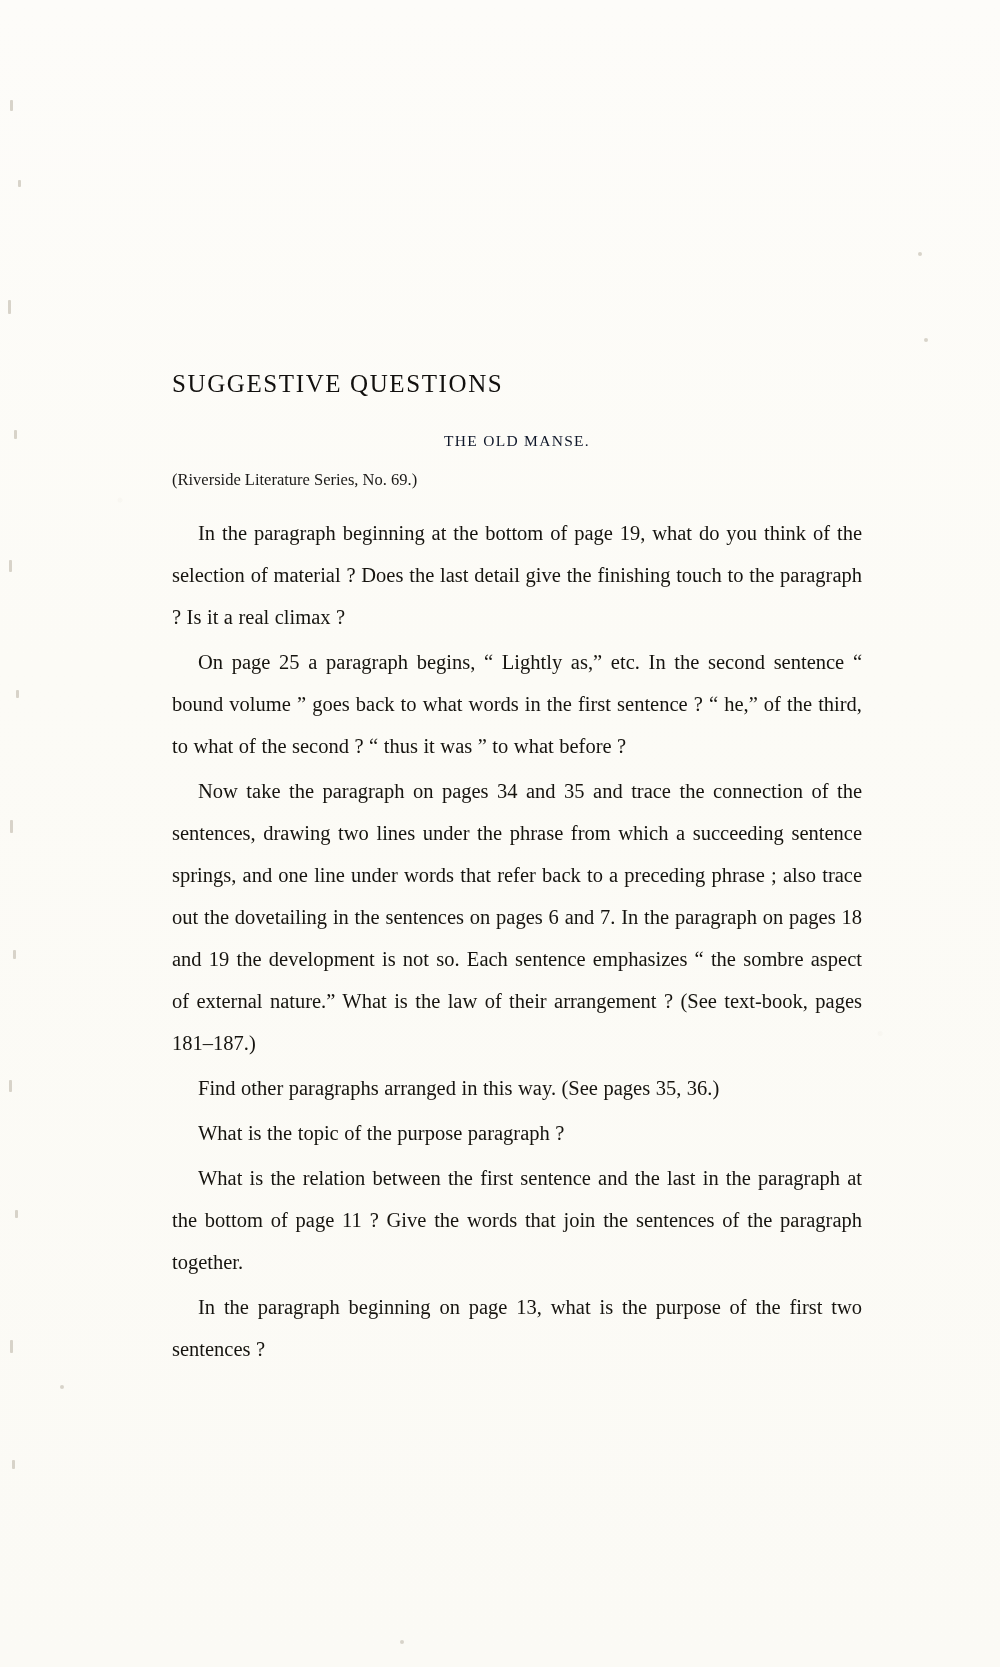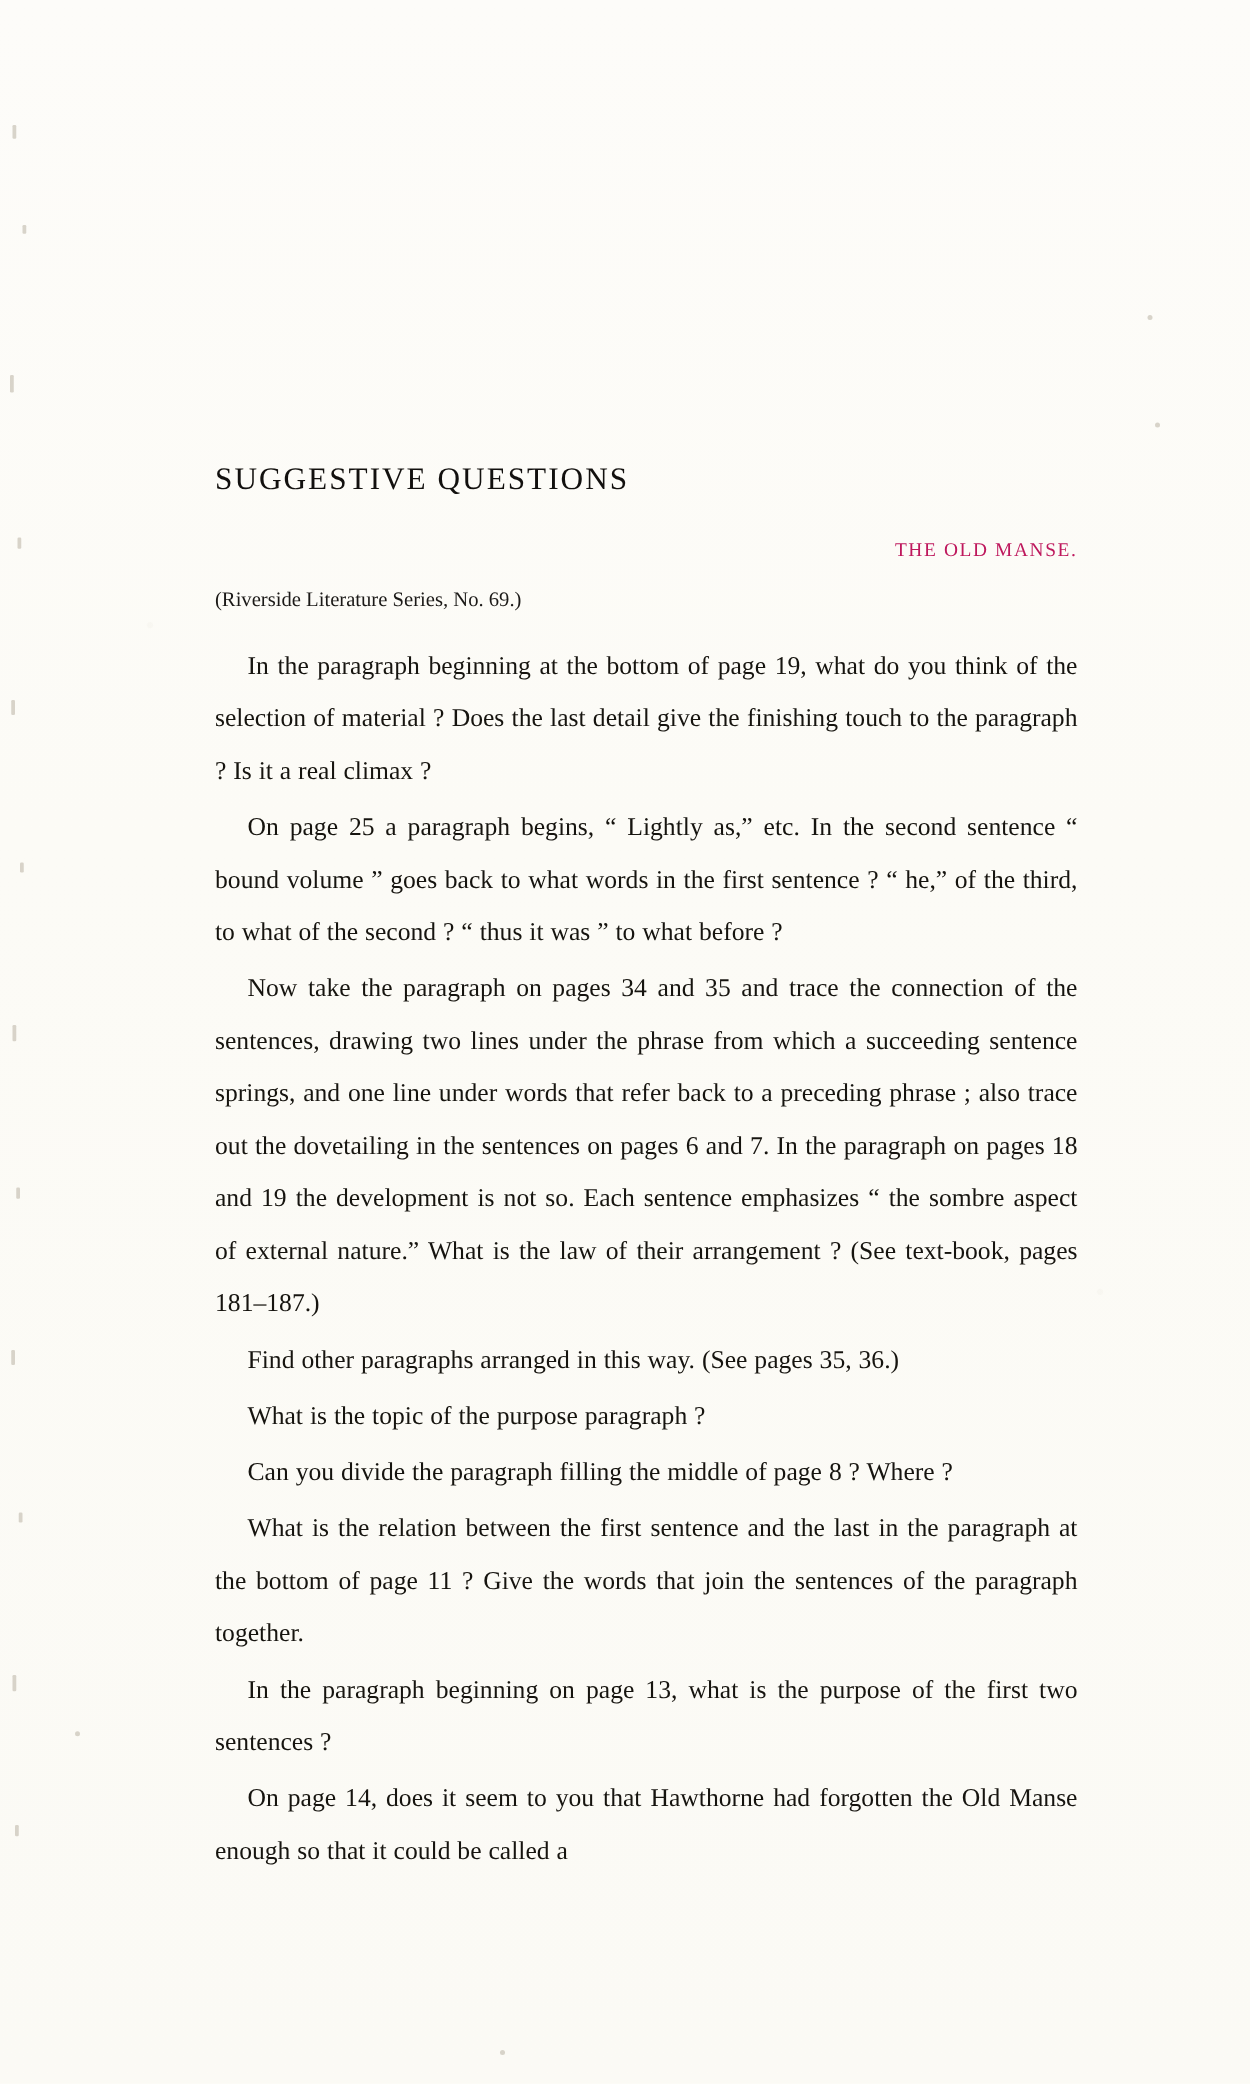--- a/index.html
+++ b/index.html
@@ -38,25 +38,25 @@
   .doc-title {
     text-align: left;
     font-size: 25px;
     letter-spacing: 1.6px;
     font-weight: normal;
     margin: 0 0 34px 0;
     color: #12100e;
   }
 
   .subtitle {
-    text-align: right;
+    text-align: center;
     font-size: 15.5px;
     letter-spacing: 1.3px;
     margin: 0 0 20px 0;
-    color: #be185d;
+    color: #0f172a;
   }
 
   .series-note {
     text-align: left;
     font-size: 16.5px;
     margin: 0 0 22px 0;
     color: #1b1917;
   }
 
   p.body-par {
@@ -109,18 +109,16 @@
 
   <div class="subtitle">THE OLD MANSE.</div>
 
   <div class="series-note">(Riverside Literature Series, No. 69.)</div>
 
   <p class="body-par">In the paragraph beginning at the bottom of page 19, what do you think of the selection of material ?   Does the last detail give the finishing touch to the paragraph ?   Is it a real climax ?</p>
   <p class="body-par">On page 25 a paragraph begins, “ Lightly as,” etc.   In the second sentence “ bound volume ” goes back to what words in the first sentence ?  “ he,” of the third, to what of the second ?  “ thus it was ” to what before ?</p>
   <p class="body-par">Now take the paragraph on pages 34 and 35 and trace the connection of the sentences, drawing two lines under the phrase from which a succeeding sentence springs, and one line under words that refer back to a preceding phrase ; also trace out the dovetailing in the sentences on pages 6 and 7. In the paragraph on pages 18 and 19 the development is not so.   Each sentence emphasizes “ the sombre aspect of external nature.”   What is the law of their arrangement ? (See text-book, pages 181–187.)</p>
   <p class="body-par">Find other paragraphs arranged in this way.   (See pages 35, 36.)</p>
   <p class="body-par">What is the topic of the purpose paragraph ?</p>
-  <p class="body-par">Can you divide the paragraph filling the middle of page 8 ? Where ?</p>
   <p class="body-par">What is the relation between the first sentence and the last in the paragraph at the bottom of page 11 ?   Give the words that join the sentences of the paragraph together.</p>
   <p class="body-par">In the paragraph beginning on page 13, what is the purpose of the first two sentences ?</p>
-  <p class="body-par">On page 14, does it seem to you that Hawthorne had forgotten the Old Manse enough so that it could be called a</p>
 
 </div>
 
 </body></html>

